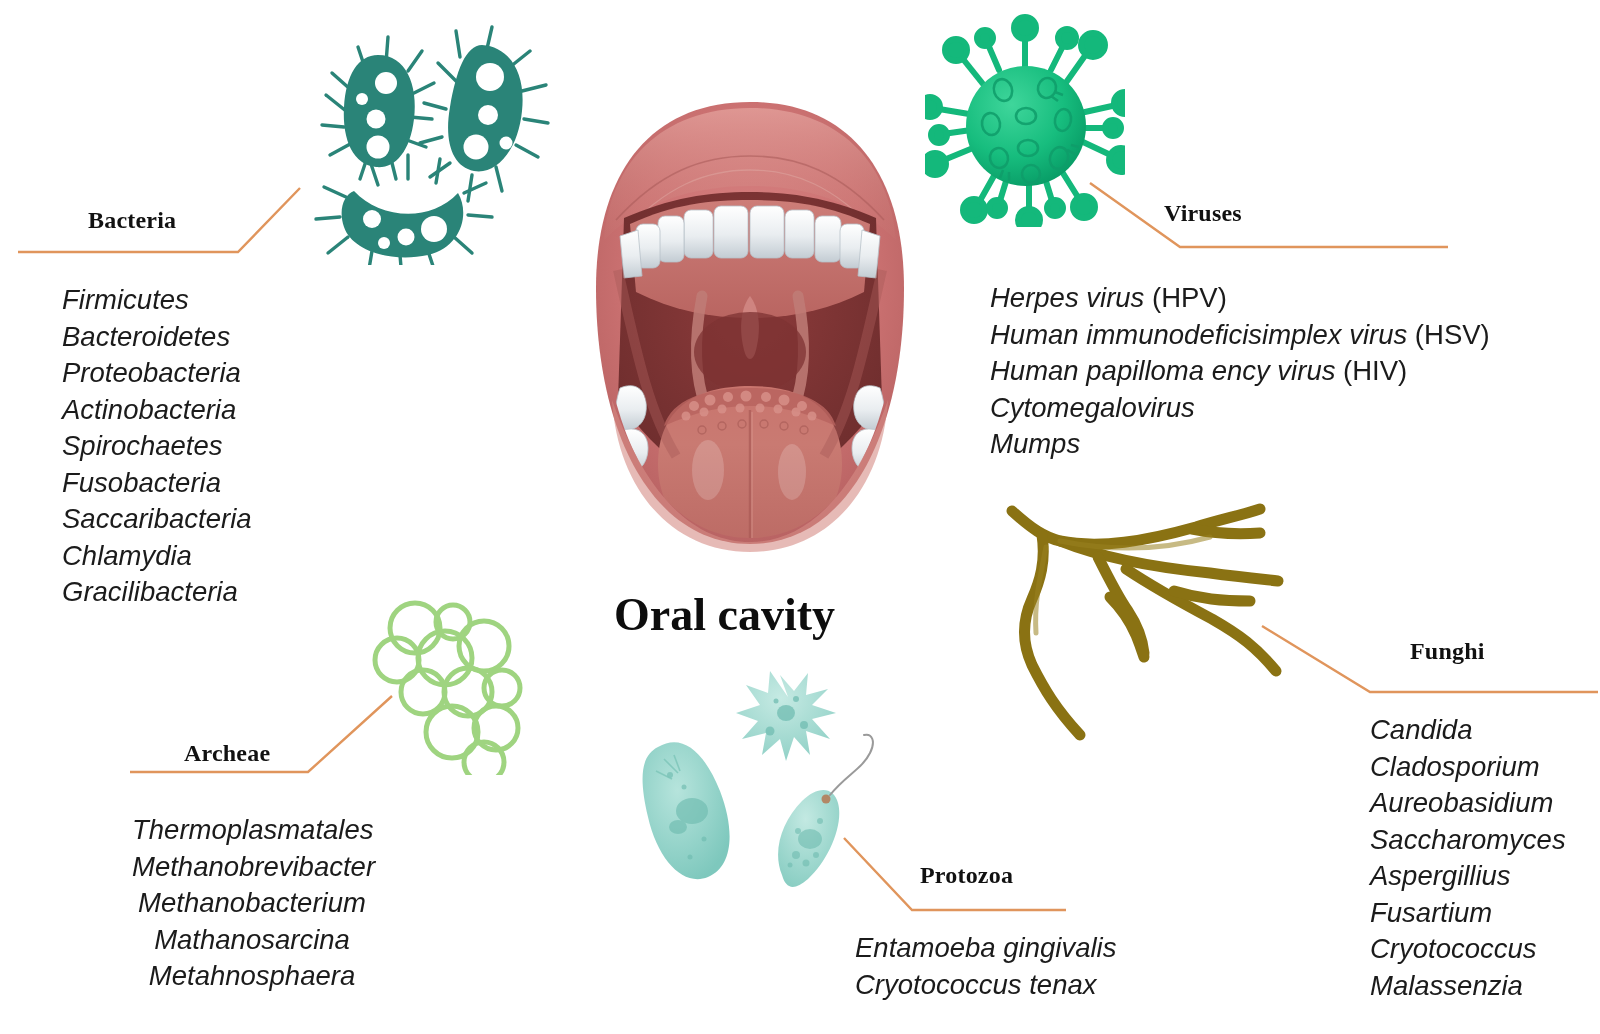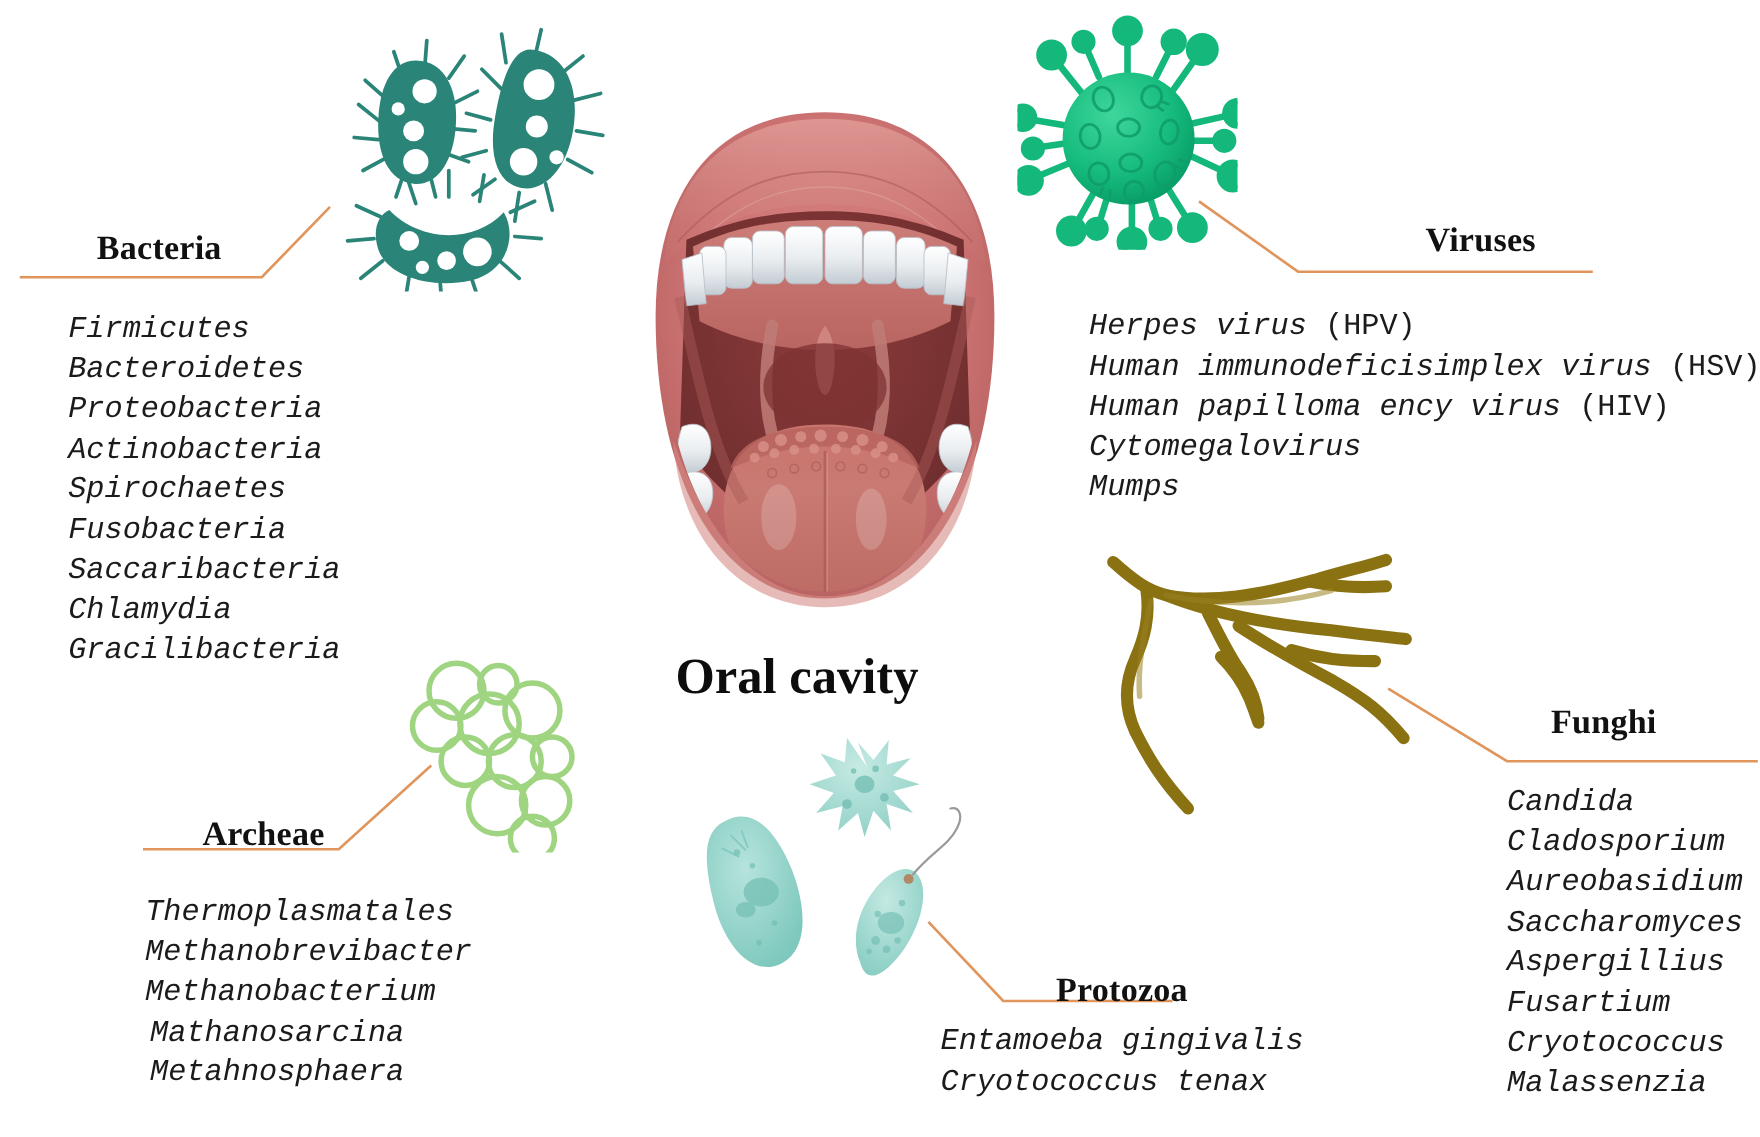--- a/index.html
+++ b/index.html
@@ -14,30 +14,30 @@
     background: #ffffff;
     overflow: hidden;
     font-family: "Liberation Serif", serif;
   }
 
   
   .group-title {
     position: absolute;
     font-family: "Liberation Serif", serif;
     font-weight: bold;
-    font-size: 31px;
+    font-size: 24px;
     color: #111111;
     letter-spacing: 0.2px;
     white-space: nowrap;
   }
 
   
   .species-list {
     position: absolute;
-    font-family: Liberation Mono, monospace;
+    font-family: Liberation Sans, sans-serif;
     font-style: italic;
     font-size: 27.5px;
     line-height: 36.5px;
     color: #1b1b1b;
     white-space: nowrap;
   }
   .species-list .sp { display: block; }
   .species-list .sup { font-style: normal; }
 
   
@@ -423,25 +423,25 @@
   <svg class="connector" style="left:838px; top:830px;" width="240" height="90" viewBox="0 0 240 90">
     <polyline points="6,8 74,80 228,80" fill="none" stroke="#e0955c" stroke-width="2.4"></polyline>
   </svg>
 
   <svg class="connector" style="left:1262px; top:620px;" width="340" height="80" viewBox="0 0 340 80">
     <polyline points="0,6 108,72 336,72" fill="none" stroke="#e0955c" stroke-width="2.4"></polyline>
   </svg>
 
   <div class="group-title" style="left:88px; top:207px;">Bacteria</div>
 
-  <div class="group-title" style="left:1296px; top:200px;">Viruses</div>
+  <div class="group-title" style="left:1164px; top:200px;">Viruses</div>
 
   <div class="group-title" style="left:184px; top:740px;">Archeae</div>
 
-  <div class="group-title" style="left:960px; top:862px;margin-top:20px;">Protozoa</div>
+  <div class="group-title" style="left:920px; top:862px;">Protozoa</div>
 
   <div class="group-title" style="left:1410px; top:638px;">Funghi</div>
 
   <div class="species-list" id="list-bacteria" style="left:62px; top:282px; text-align:left;">
       <span class="sp">Firmicutes</span>
       <span class="sp">Bacteroidetes</span>
       <span class="sp">Proteobacteria</span>
       <span class="sp">Actinobacteria</span>
       <span class="sp">Spirochaetes</span>
       <span class="sp">Fusobacteria</span>

